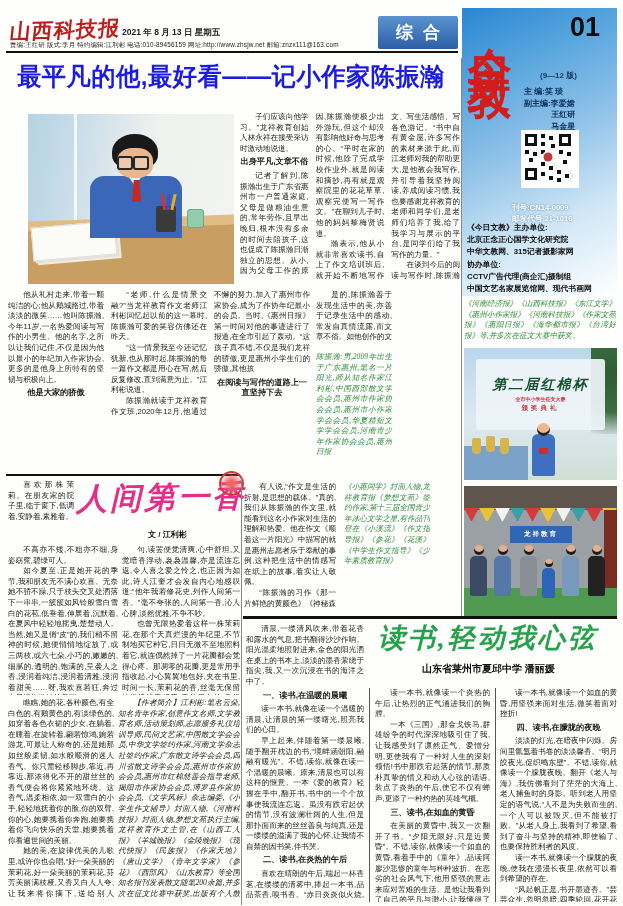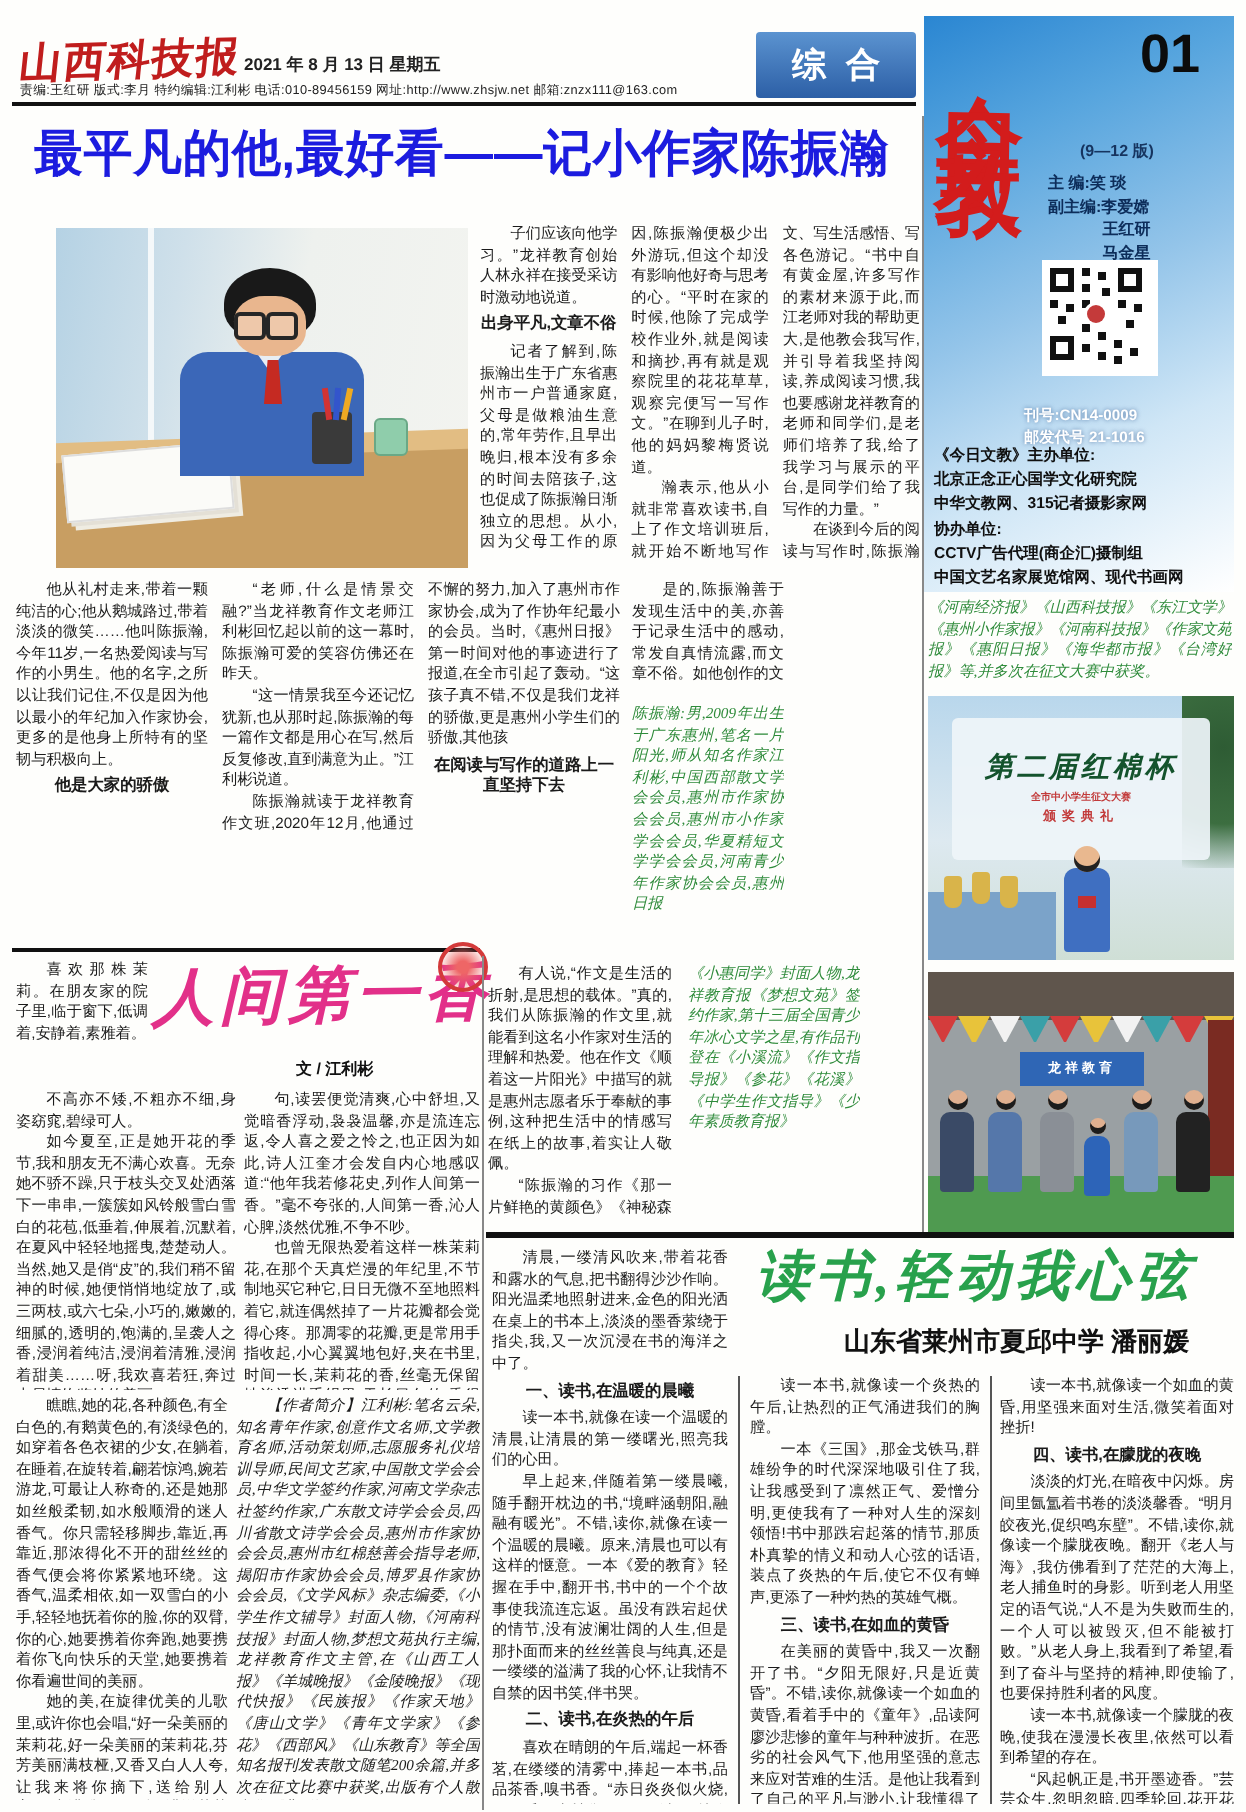--- a/index.html
+++ b/index.html
@@ -81,21 +81,21 @@
   
   .rule-e1{left:6px;top:474px;width:234px;height:1.5px;background:#111;}
   .title-e1{left:76px;top:477px;font-family:"Liberation Serif","DejaVu Serif",serif;font-size:31px;font-weight:900;
             color:#e23089;font-style:italic;letter-spacing:3px;white-space:nowrap;transform:rotate(-1deg);}
   .seal{left:219px;top:471px;width:21px;height:21px;border:2px solid #d33a3a;border-radius:50%;
         background:radial-gradient(circle,#e66 20%,rgba(230,100,100,.15) 70%);}
   .by-e1{left:148px;top:529px;font-size:8px;font-weight:bold;color:#111;text-align:right;}
   .rule-e2{left:243px;top:616px;width:374px;height:2.5px;background:#111;}
   .title-e2{left:378px;top:620px;font-family:"Liberation Serif","DejaVu Serif",serif;font-size:27px;font-weight:900;
             color:#28a14c;font-style:italic;letter-spacing:3px;white-space:nowrap;}
-  .by-e2{left:398px;top:662px;font-size:13px;font-weight:bold;color:#111;padding-left:24px;}
+  .by-e2{left:398px;top:662px;font-size:10px;font-weight:bold;color:#111;padding-left:24px;}
   .vr{position:absolute;width:1px;background:#888;}
   .vr2{position:absolute;width:1px;background:#555;}
 </style>
 </head>
 <body>
 
 <div id="page">
 
   <div class="abs masthead">山西科技报</div>
   <div class="abs dateline">2021 年 8 月 13 日  星期五</div>

